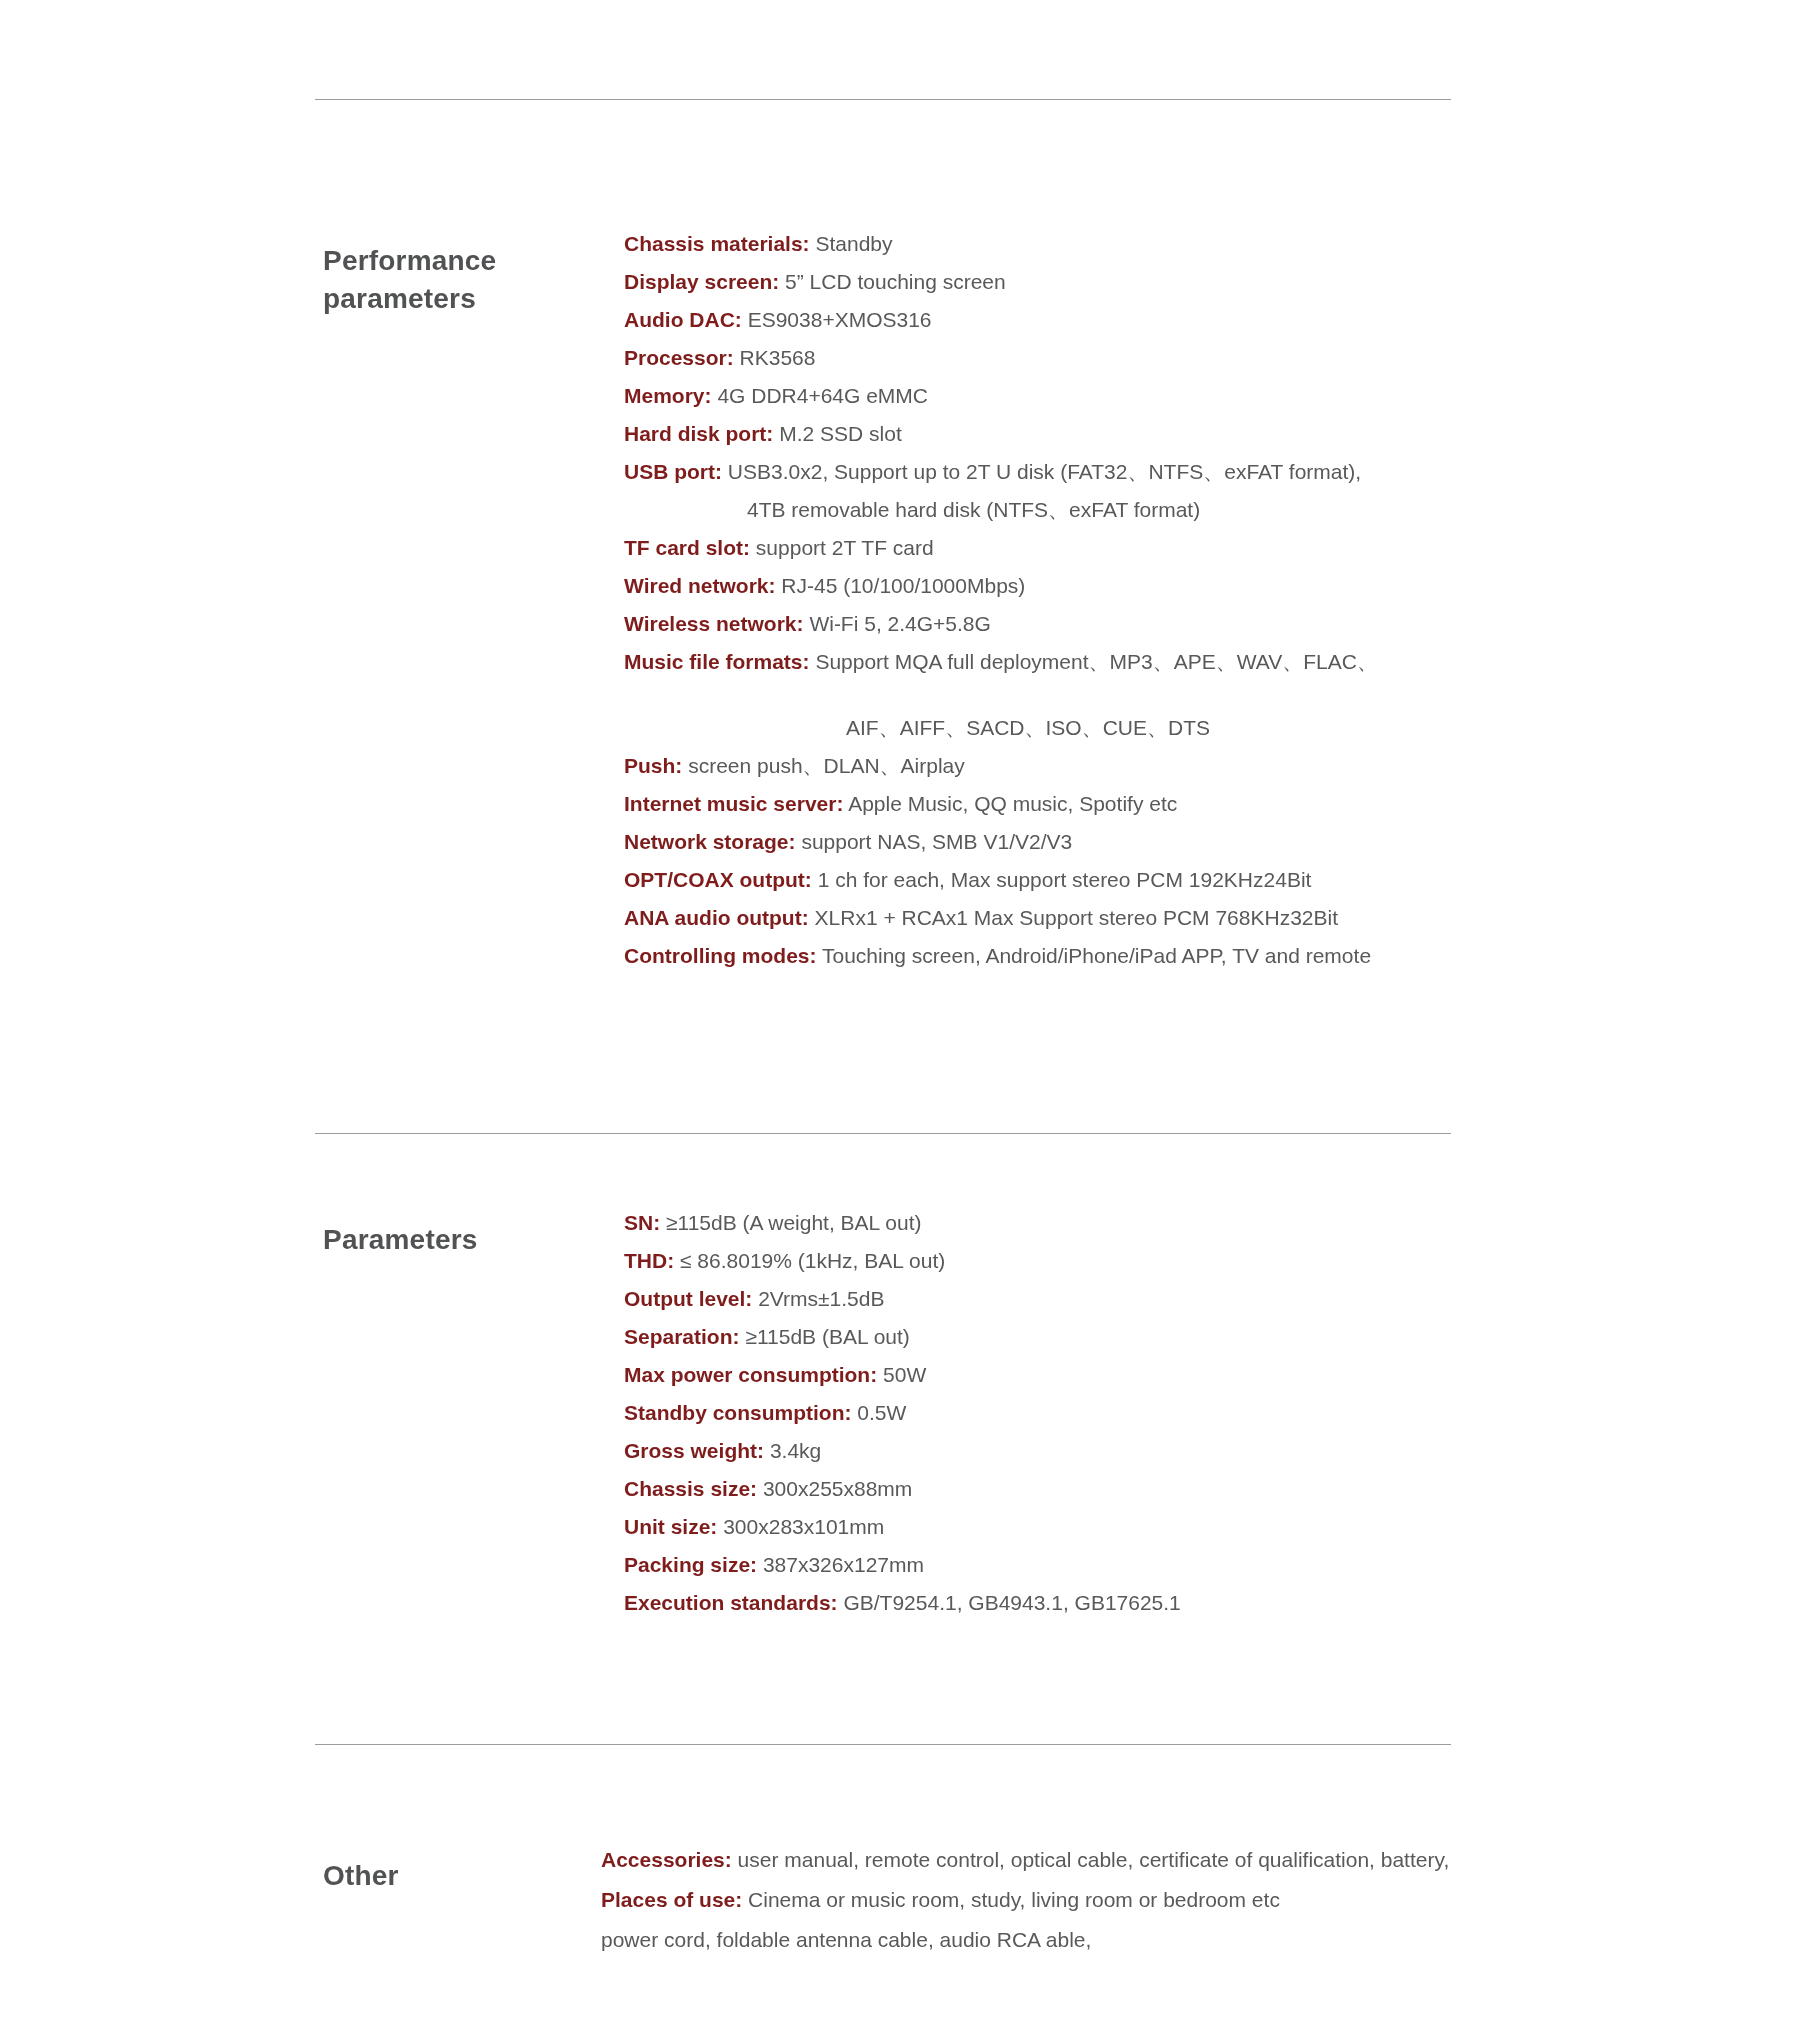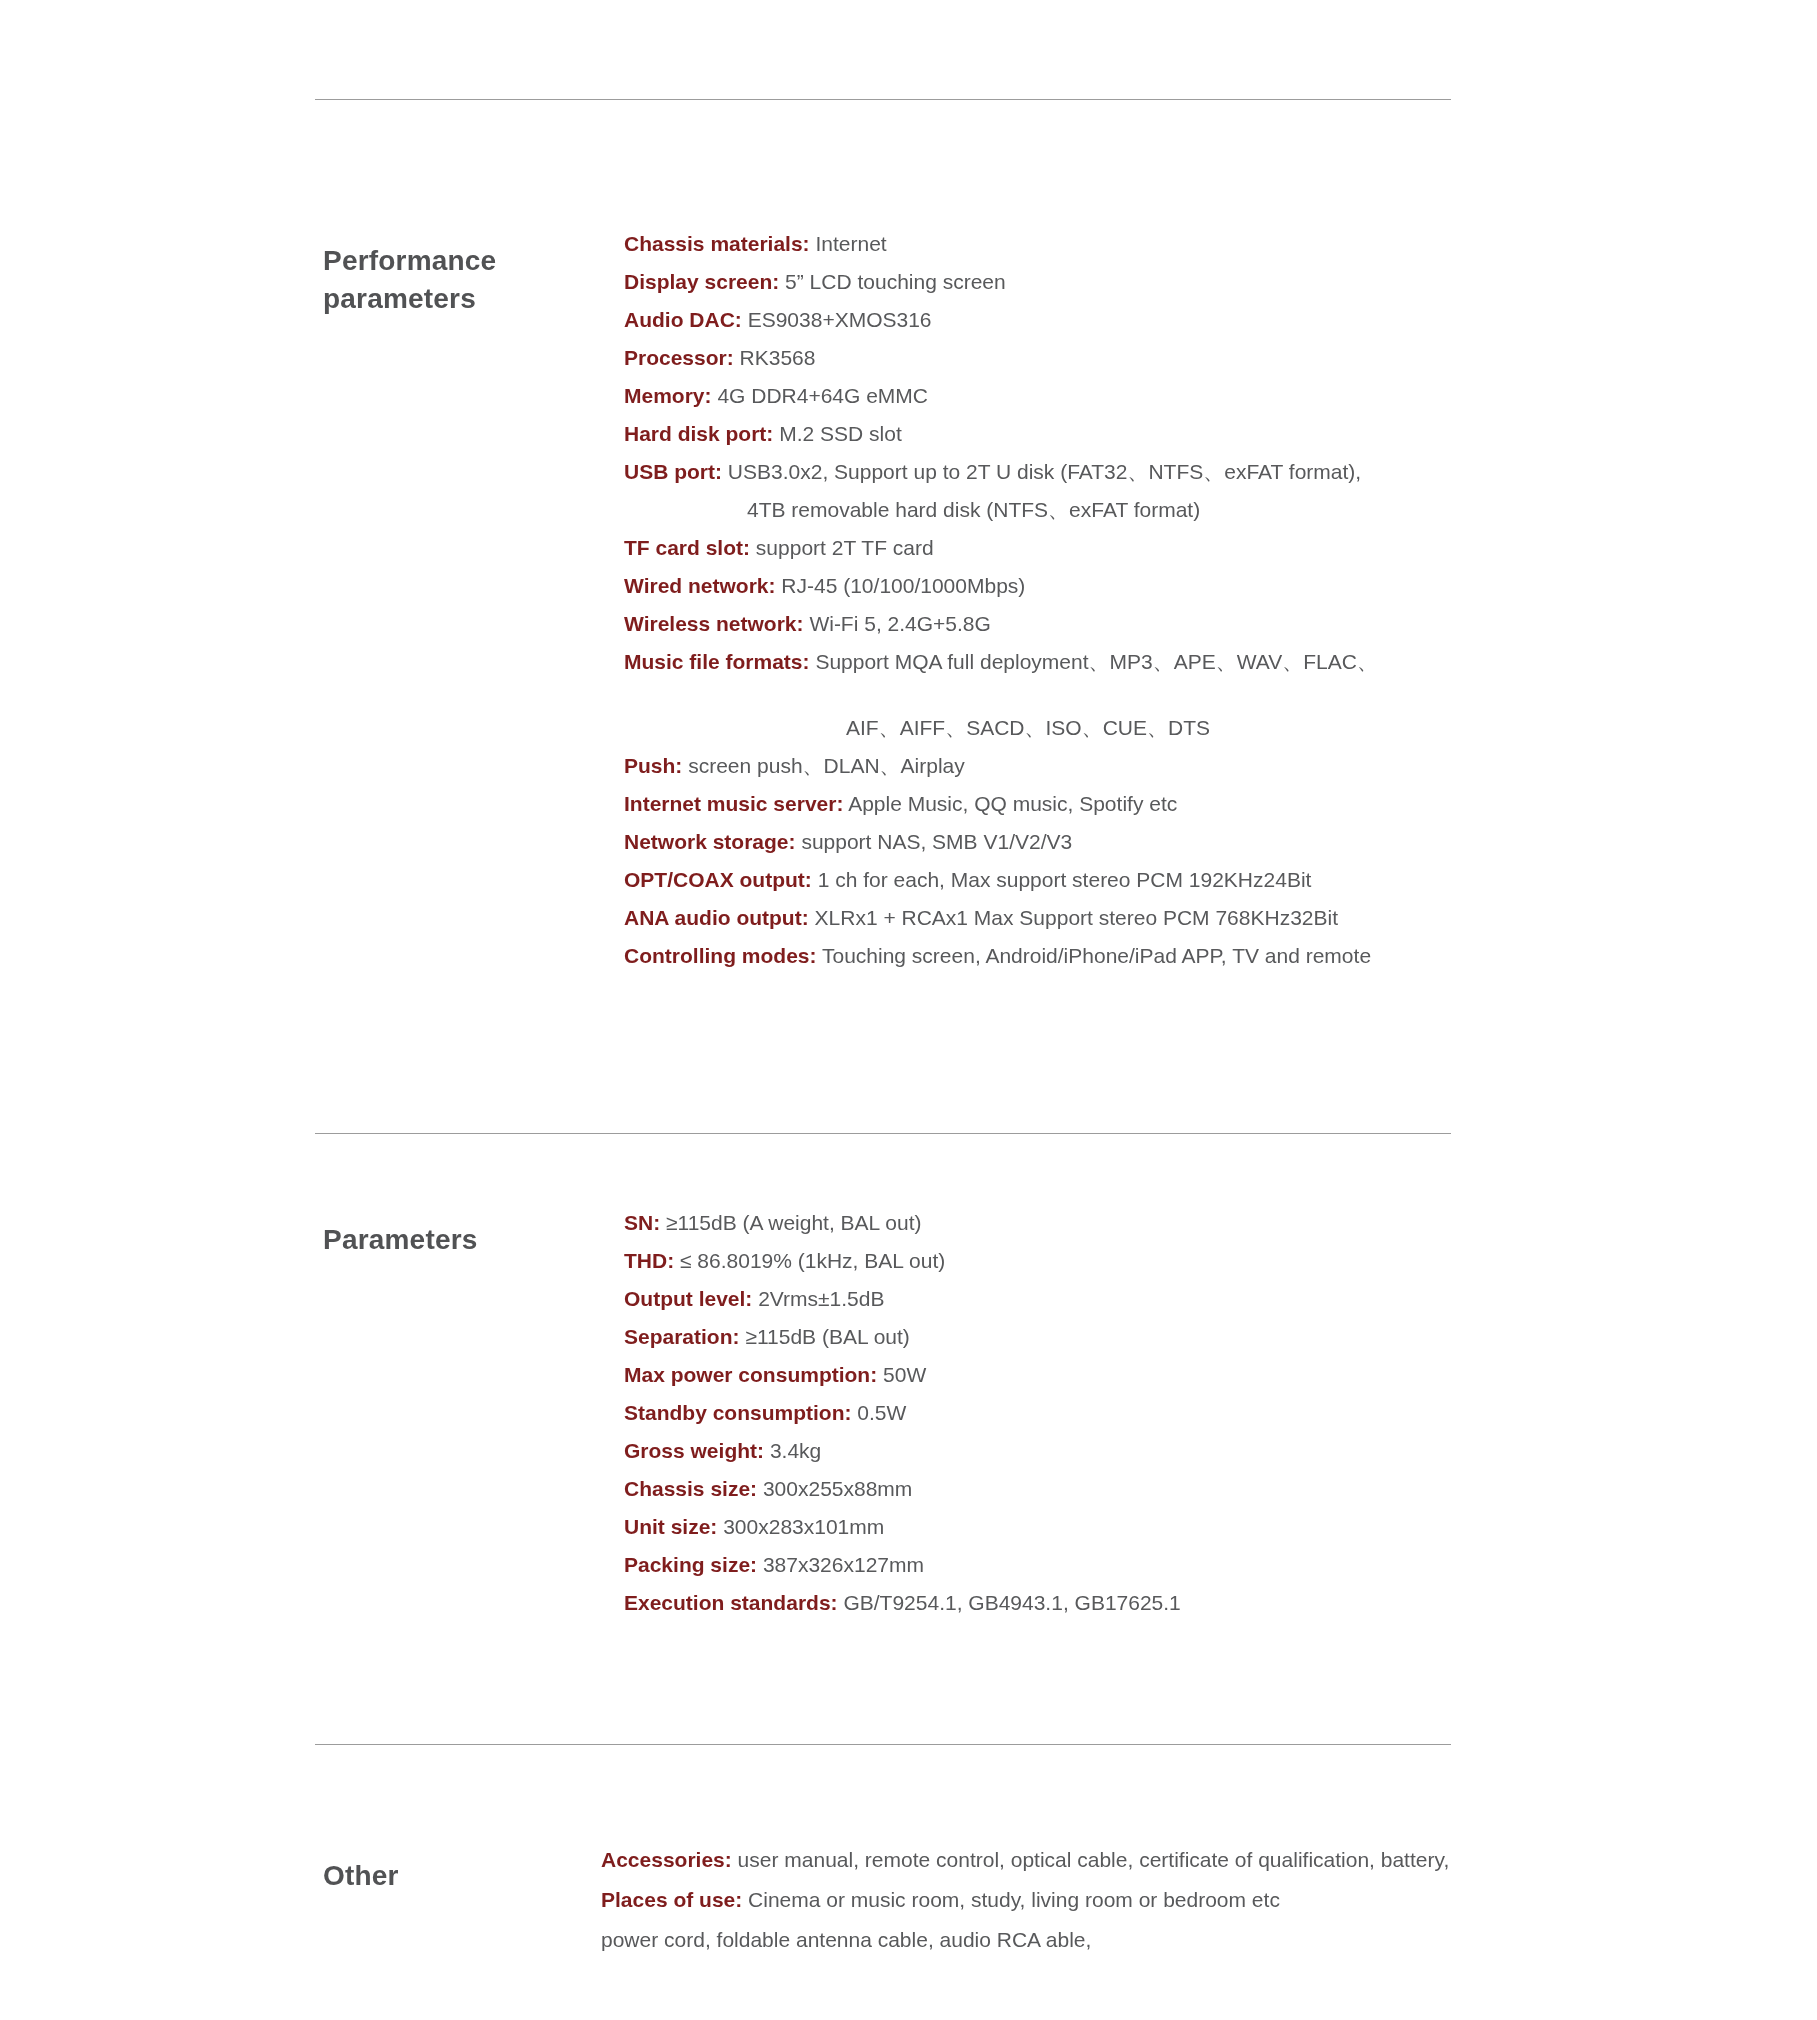--- a/index.html
+++ b/index.html
@@ -76,21 +76,21 @@
   <div class="divider" id="divider-1"></div>
   <div class="divider" id="divider-2"></div>
   <div class="divider" id="divider-3"></div>
 
   <section class="spec-section" id="sec-performance">
     <h2 class="section-heading">
         <div>Performance</div>
         <div>parameters</div>
       </h2>
     <div class="spec-list">
-        <div class="spec-line"><span class="lbl">Chassis materials:</span> <span class="val">Internet</span></div>
+        <div class="spec-line"><span class="lbl">Chassis materials:</span> <span class="val">Standby</span></div>
         <div class="spec-line"><span class="lbl">Display screen:</span> <span class="val">5” LCD touching screen</span></div>
         <div class="spec-line"><span class="lbl">Audio DAC:</span> <span class="val">ES9038+XMOS316</span></div>
         <div class="spec-line"><span class="lbl">Processor:</span> <span class="val">RK3568</span></div>
         <div class="spec-line"><span class="lbl">Memory:</span> <span class="val">4G DDR4+64G eMMC</span></div>
         <div class="spec-line"><span class="lbl">Hard disk port:</span> <span class="val">M.2 SSD slot</span></div>
         <div class="spec-line"><span class="lbl">USB port:</span> <span class="val">USB3.0x2, Support up to 2T U disk (FAT32、NTFS、exFAT format),</span></div>
         <div class="spec-line cont val" style="padding-left: 123px;">4TB removable hard disk (NTFS、exFAT format)</div>
         <div class="spec-line"><span class="lbl">TF card slot:</span> <span class="val">support 2T TF card</span></div>
         <div class="spec-line"><span class="lbl">Wired network:</span> <span class="val">RJ-45 (10/100/1000Mbps)</span></div>
         <div class="spec-line"><span class="lbl">Wireless network:</span> <span class="val">Wi-Fi 5, 2.4G+5.8G</span></div>

